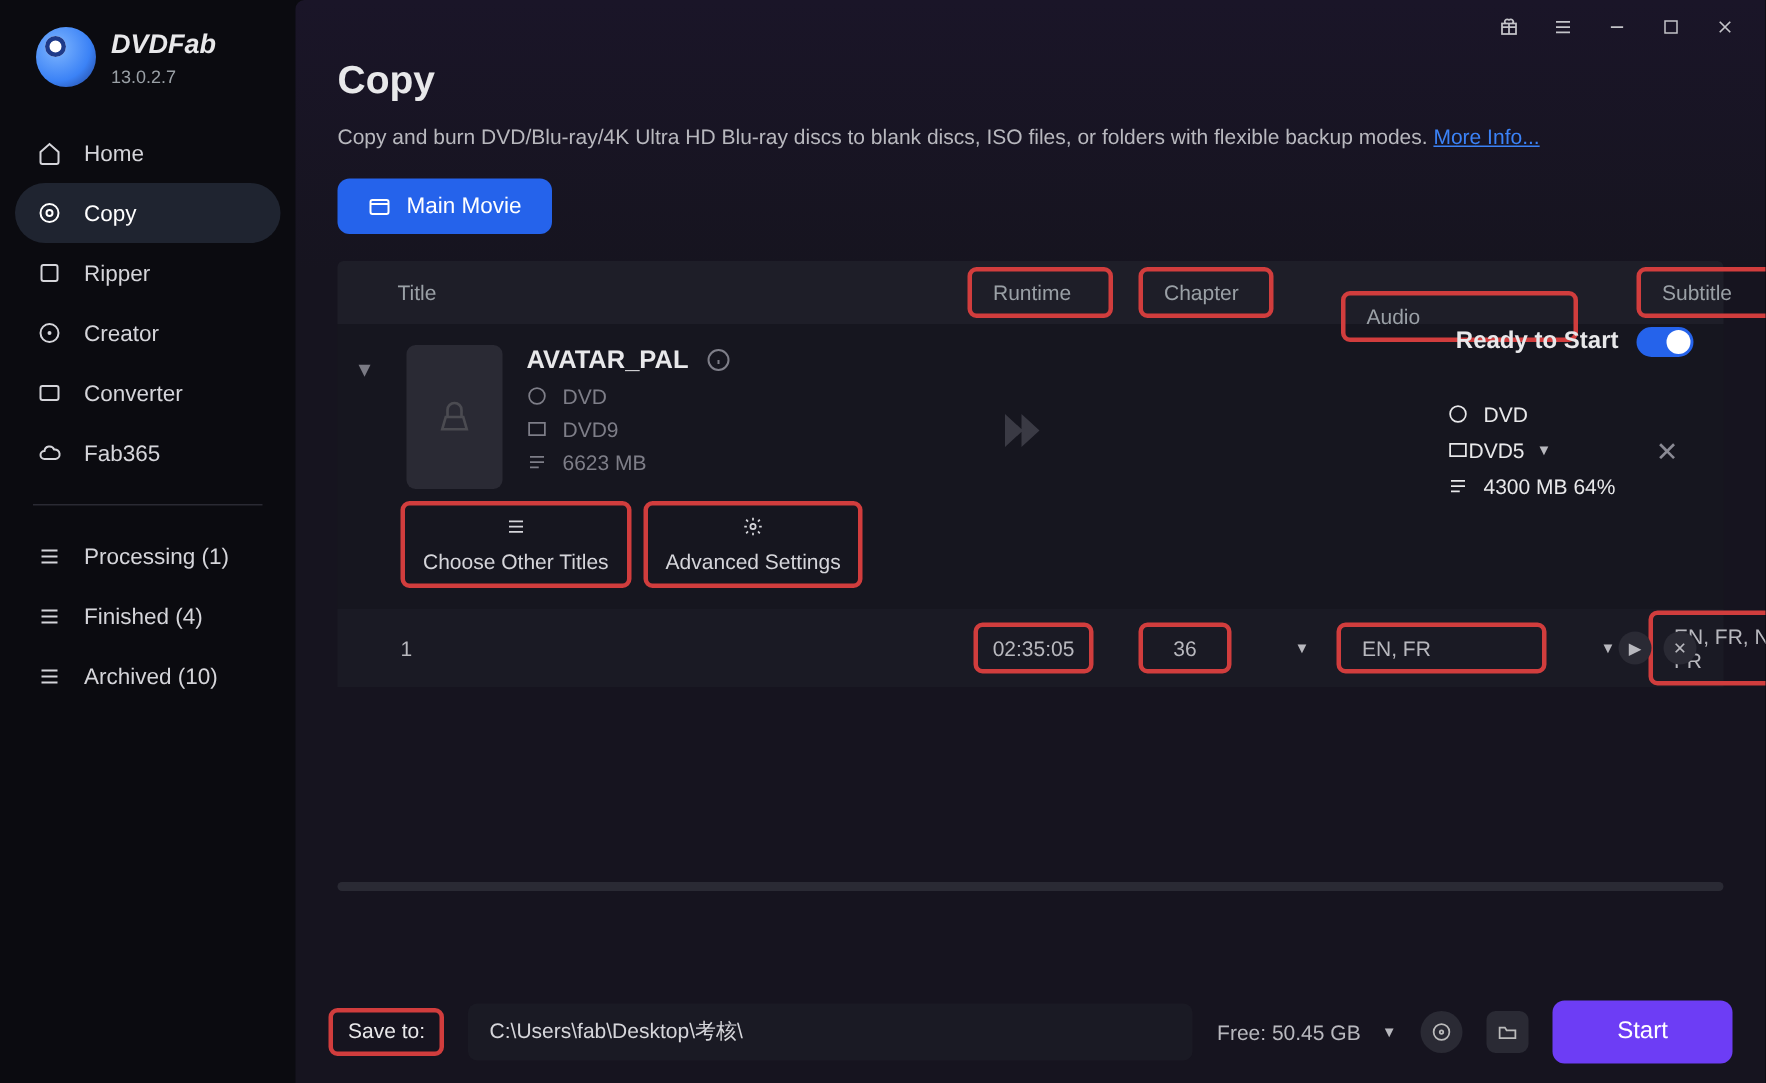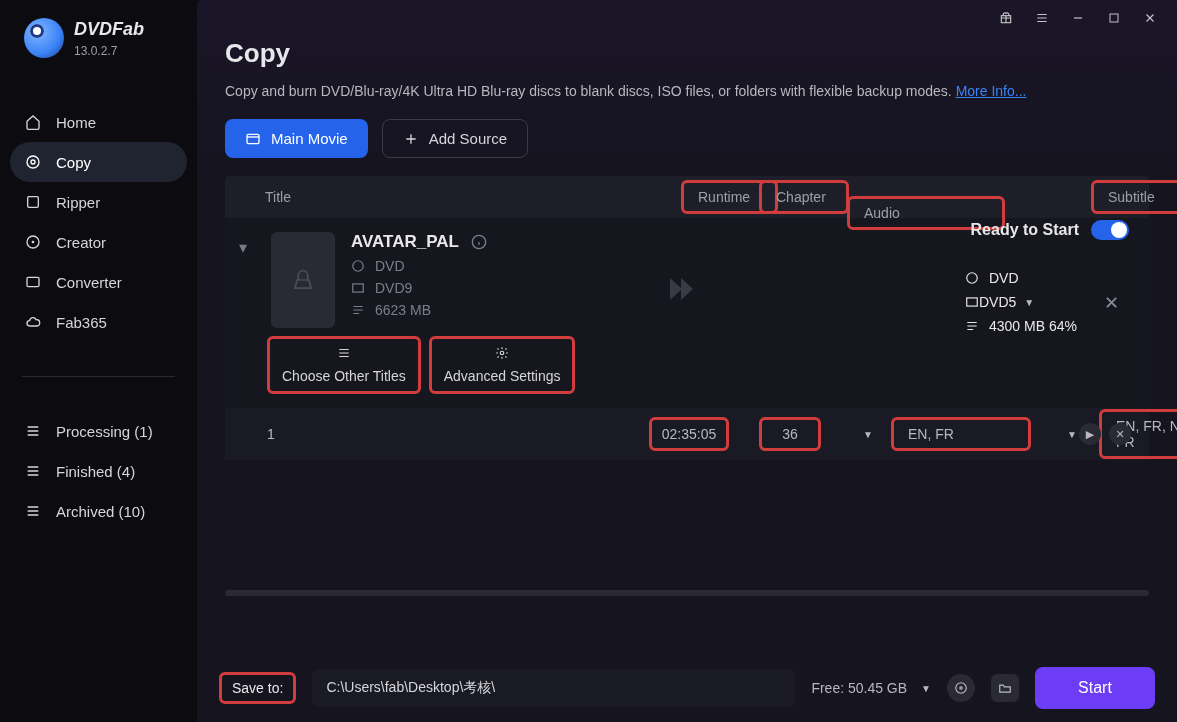--- a/index.html
+++ b/index.html
@@ -1,17 +1,17 @@
 <!DOCTYPE html>
 <html><head>
 <meta charset="utf-8">
 <style>
 * { box-sizing: border-box; margin: 0; padding: 0; }
 body { font-family: -apple-system, "Segoe UI", Arial, sans-serif; background: #0b0b10; color: #e8e8ea; width: 1177px; height: 722px; overflow: hidden; display: flex; }
-.sidebar { width: 197px; background: #0b0b10; display: flex; flex-direction: column; padding-top: 18px; gap: 20px; }
+.sidebar { width: 197px; background: #0b0b10; display: flex; flex-direction: column; padding-top: 18px; }
 .logo-row { display: flex; align-items: center; gap: 10px; padding: 0 18px 24px 24px; }
 .logo-circle { width: 40px; height: 40px; border-radius: 50%; background: radial-gradient(circle at 35% 35%, #7fb6ff, #3b82f6 60%, #1e3a8a); position: relative; }
 .logo-circle::after { content:""; position:absolute; width:14px; height:14px; background:#fff; border-radius:50%; top:6px; left:6px; box-shadow: 0 0 0 3px #1e3a8a inset; }
 .logo-text { display:flex; flex-direction:column; }
 .brand { font-weight:700; font-style:italic; font-size:18px; }
 .ver { font-size:12px; color:#9aa0a6; margin-top:4px; }
 .navlist { display:flex; flex-direction:column; gap:0; padding:0 10px; }
 .nav-item { display:flex; align-items:center; gap:14px; padding:11px 14px; border-radius:20px; font-size:15px; color:#d5d5da; cursor:pointer; }
 .nav-item.active { background:#1f2430; color:#fff; }
 .nav-ico { width:18px; height:18px; display:flex; align-items:center; justify-content:center; }
@@ -60,23 +60,23 @@
 .scroll-thumb { height:6px; width:100%; background:#2a2a34; border-radius:3px; }
 .footer { position:absolute; bottom:0; left:197px; right:0; height:68px; display:flex; align-items:center; padding:0 22px; gap:16px; }
 .save-lbl { font-size:14px; }
 .save-input { flex:1; height:38px; background:rgba(30,30,40,.6); border:none; border-radius:6px; padding:0 14px; color:#d5d5da; font-size:14px; }
 .free-txt { font-size:14px; color:#b8b8be; display:flex; align-items:center; gap:6px; }
 .foot-ico { width:28px; height:28px; background:#2a2a34; border-radius:50%; display:flex; align-items:center; justify-content:center; cursor:pointer; }
 .start-btn { width:120px; height:42px; background:#6d3df5; border:none; border-radius:8px; color:#fff; font-size:16px; cursor:pointer; }
 .small-ico { width:16px; height:16px; }
 .th-runtime-pos { position:absolute; left:420px; }
 .th-chapter-pos { position:absolute; left:534px; }
-.th-audio-pos { position:absolute; left:622px;margin-top:32px; }
+.th-audio-pos { position:absolute; left:669px;margin-top:32px; }
 .th-subtitle-pos { position:absolute; left:866px; }
-.th-runtime-pos .red-box { width:97px; justify-content:flex-start;margin-left:36px; }
+.th-runtime-pos .red-box { width:97px; justify-content:flex-start; }
 .th-chapter-pos .red-box { width:90px; justify-content:flex-start; }
 .th-audio-pos .red-box { width:158px; justify-content:flex-start; }
 .th-subtitle-pos .red-box { width:154px; justify-content:flex-start; }
 .trow-title { margin-left:28px; width:120px; }
 .trow-runtime { position:absolute; left:424px; }
 .trow-chapter { position:absolute; left:534px; display:flex; align-items:center; }
 .trow-audio { position:absolute; left:666px; display:flex; align-items:center; }
 .trow-subtitle { position:absolute; left:874px; display:flex; align-items:center; }
 .trow-runtime .red-box { width:80px; justify-content:center; }
 .trow-chapter .red-box { width:62px; justify-content:center; }
@@ -215,26 +215,20 @@
     </div>
   </div>
 
   <div class="toolbar">
     <button class="btn btn-primary">
       <svg width="16" height="16" viewBox="0 0 24 24" fill="none" stroke="#fff" stroke-width="2">
           <rect x="3" y="5" width="18" height="14" rx="2"></rect>
           <path d="M3 9h18"></path>
         </svg>
       <span>Main Movie</span>
-    </button>
-    <button class="btn btn-outline">
-      <svg width="16" height="16" viewBox="0 0 24 24" stroke="currentColor" stroke-width="2">
-          <path d="M12 5v14M5 12h14"></path>
-        </svg>
-      <span>Add Source</span>
     </button>
   </div>
 
   <div class="table-wrap">
     <div class="thead">
       <span class="th th-title">Title</span>
       <span class="redwrap th-runtime-pos"><span class="red-box th">Runtime</span></span>
       <span class="redwrap th-chapter-pos"><span class="red-box th">Chapter</span></span>
       <span class="redwrap th-audio-pos"><span class="red-box th">Audio</span></span>
       <span class="redwrap th-subtitle-pos"><span class="red-box th">Subtitle</span></span>

